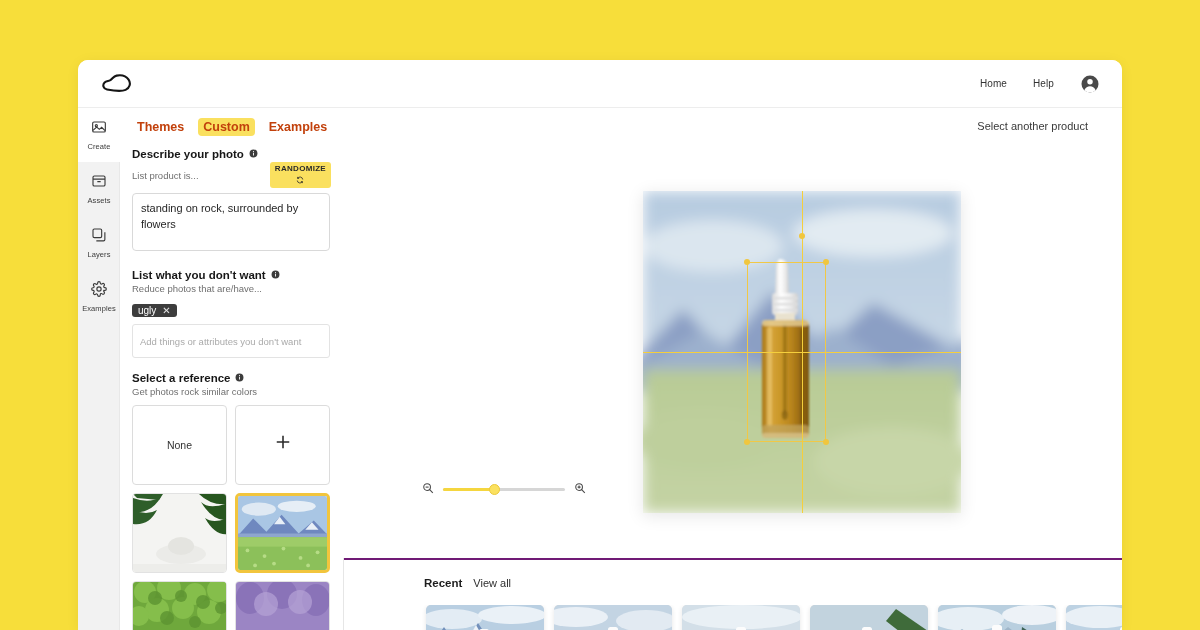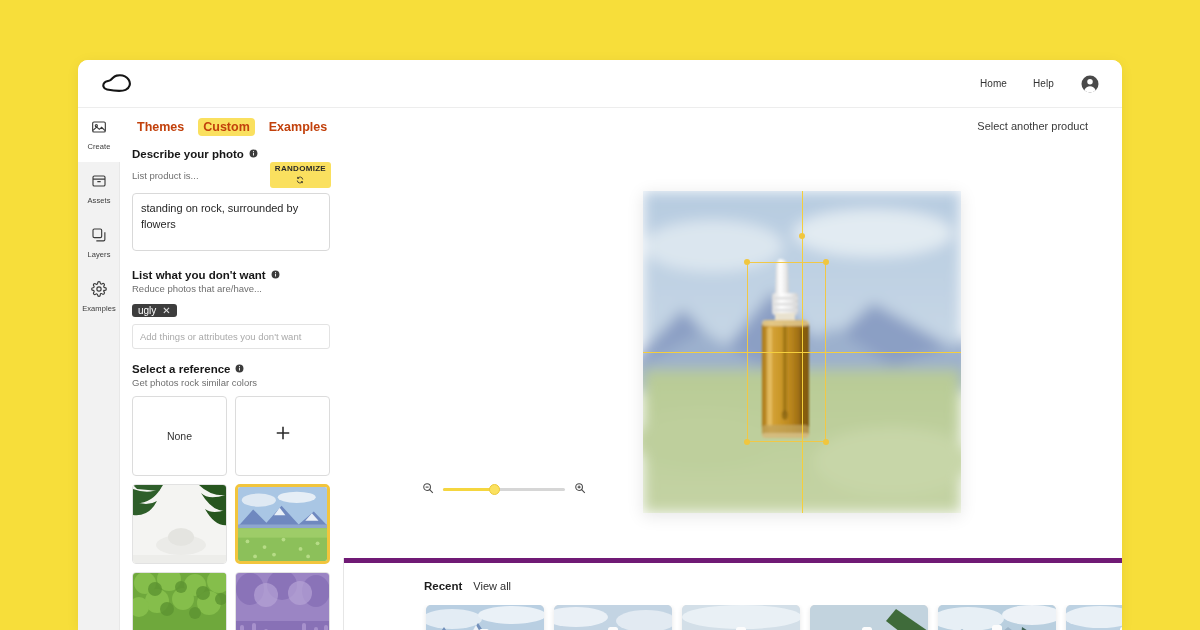--- a/index.html
+++ b/index.html
@@ -101,21 +101,21 @@
 
   .chip {
     display: inline-flex; align-items: center; gap: 6px;
     background: #3d3d3d; color: #fff;
     font-size: 10px; border-radius: 3px;
     padding: 1px 6px; cursor: pointer;
   }
   .chip .x { font-size: 10px; opacity: .85; }
 
   .neg-input {
-    width: 198px; height: 25px;
+    width: 198px; height: 34px;
     border: 1px solid #e3e3e3; border-radius: 3px;
     margin-top: 6px; padding: 0 7px;
     font-size: 9.5px; color: #9a9a9a; outline: none;
     background: #fff;
     font-family: "Liberation Sans", sans-serif;
   }
   .neg-input::placeholder { color: #aaaaaa; }
 
   
   .refgrid {
@@ -184,21 +184,21 @@
   .knob {
     position: absolute; top: -4px; width: 11px; height: 11px;
     background: #FBE15F; border: 1px solid #EBC83A;
     border-radius: 50%; cursor: pointer;
   }
 
   
   .bottombar {
     position: absolute; left: 266px; top: 498px;
     width: 778px; height: 70px;
-    background: #fff; border-top: 5px solid #701a75;
+    background: #fff; border-top: 2px solid #701a75;
   }
   .recent-row {
     position: absolute; left: 80px; top: 17px;
     display: flex; align-items: baseline; gap: 11px;
   }
   .recent-lbl { font-size: 11.5px; font-weight: bold; color: #1d1d1d; }
   .viewall { font-size: 11px; color: #2f2f2f; cursor: pointer; }
 
   .gen-btn {
     position: absolute; right: 22px; top: 10px;

